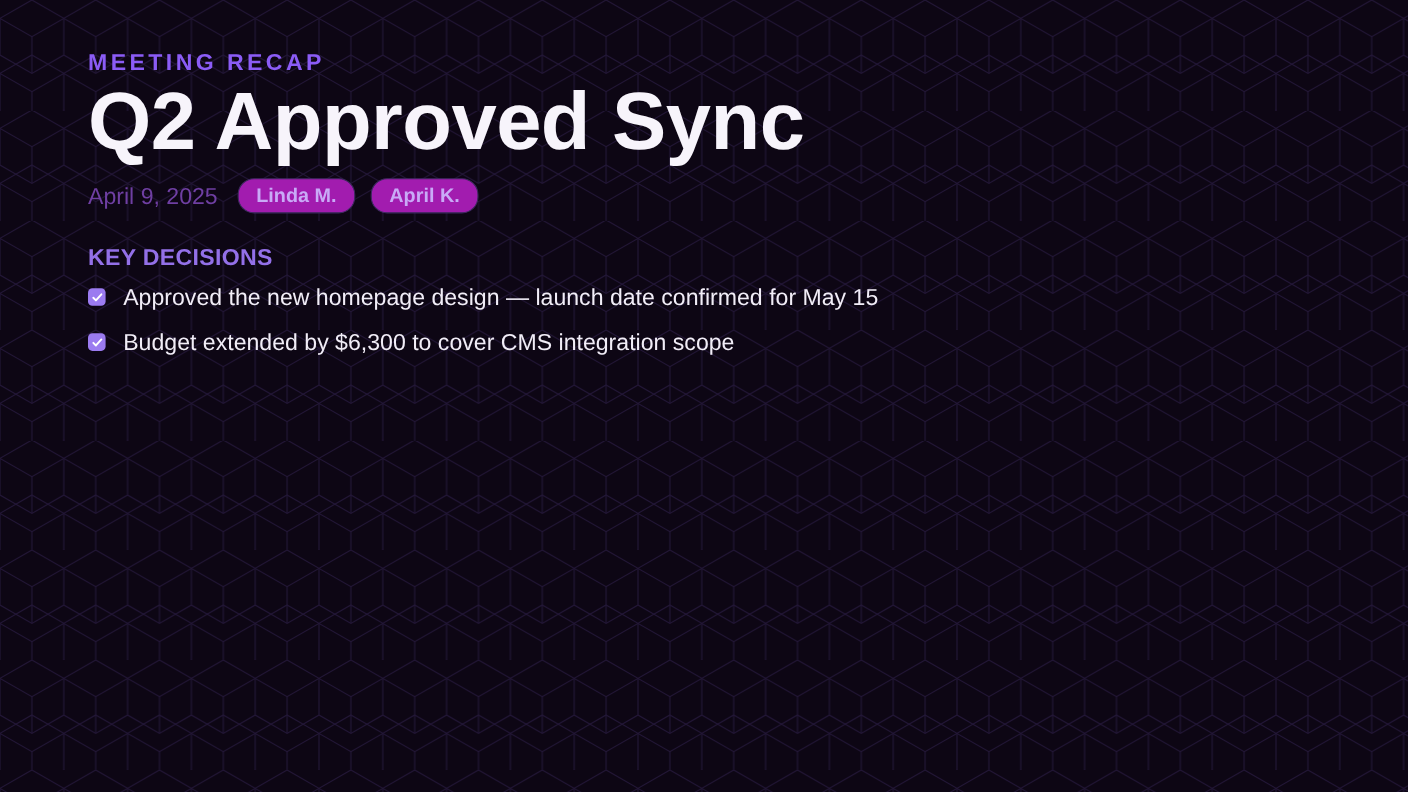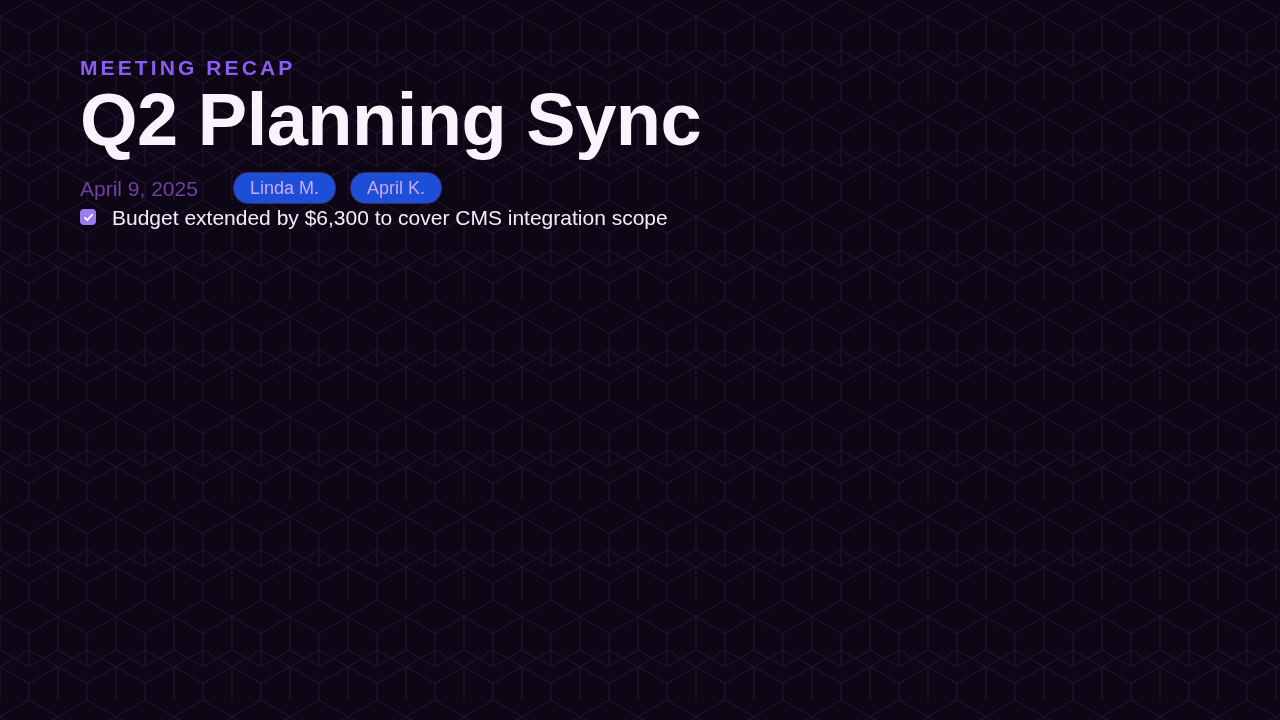--- a/index.html
+++ b/index.html
@@ -31,21 +31,21 @@
     height: 100%;
   }
 
   .eyebrow {
     font-size: 21px;
     font-weight: bold;
     letter-spacing: 3.1px;
     color: #8b5cf6;
     text-transform: uppercase;
     line-height: 1.1;
-    margin: 14px 0 4px 0;
+    margin: 4px 0 4px 0;
   }
 
   .title {
     font-size: 74px;
     font-weight: bold;
     color: #f7f4fb;
     line-height: 1.0;
     margin: 0;
     letter-spacing: -0.5px;
     white-space: nowrap;
@@ -56,35 +56,35 @@
     align-items: center;
     gap: 14px;
     margin-top: 16px;
     height: 30px;
   }
 
   .meta-date {
     font-size: 21px;
     color: #6f3fa3;
     line-height: 1;
-    margin-right: 21px;
+    margin-right: 4px;
   }
 
   .chip {
     display: inline-flex;
     align-items: center;
     justify-content: center;
     height: 30px;
     padding: 0 16px;
     border-radius: 15px;
     border: 1px solid #3c2a5e;
-    background: #1d4ed8;
+    background: #a21caf;
     color: #c9aaf7;
     font-size: 18px;
-    font-weight: normal;
+    font-weight: bold;
     line-height: 1;
     white-space: nowrap;
   }
 
   .section-heading {
     font-size: 21px;
     font-weight: bold;
     color: #9370e8;
     text-transform: uppercase;
     letter-spacing: 0.3px;
@@ -144,33 +144,42 @@
     </pattern>
   </defs>
   <rect x="0" y="0" width="1280" height="720" fill="url(#cubes)"></rect>
 </svg>
 
 <div id="page-root">
 
   <div>
     <div class="eyebrow">MEETING RECAP</div>
 
-    <h1 class="title">Q2 Planning Sync</h1>
+    <h1 class="title">Q2 Approved Sync</h1>
 
     <div class="meta-row">
       <span class="meta-date">April 9, 2025</span>
 
       <span class="chip">Linda M.</span>
       <span class="chip">April K.</span>
     </div>
   </div>
 
   <div>
+    <h2 class="section-heading">KEY DECISIONS</h2>
 
     <ul class="decisions-list">
+      <li class="decision-item">
+        <span class="checkbox">
+          <svg width="11" height="11" viewBox="0 0 12 12" aria-hidden="true">
+            <path d="M2 6.2 L4.6 8.8 L10 2.8" fill="none" stroke="#ffffff" stroke-width="1.9" stroke-linecap="round" stroke-linejoin="round"></path>
+          </svg>
+        </span>
+        <span class="decision-text">Approved the new homepage design — launch date confirmed for May 15</span>
+      </li>
 
       <li class="decision-item">
         <span class="checkbox">
           <svg width="11" height="11" viewBox="0 0 12 12" aria-hidden="true">
             <path d="M2 6.2 L4.6 8.8 L10 2.8" fill="none" stroke="#ffffff" stroke-width="1.9" stroke-linecap="round" stroke-linejoin="round"></path>
           </svg>
         </span>
         <span class="decision-text">Budget extended by $6,300 to cover CMS integration scope</span>
       </li>
     </ul>

